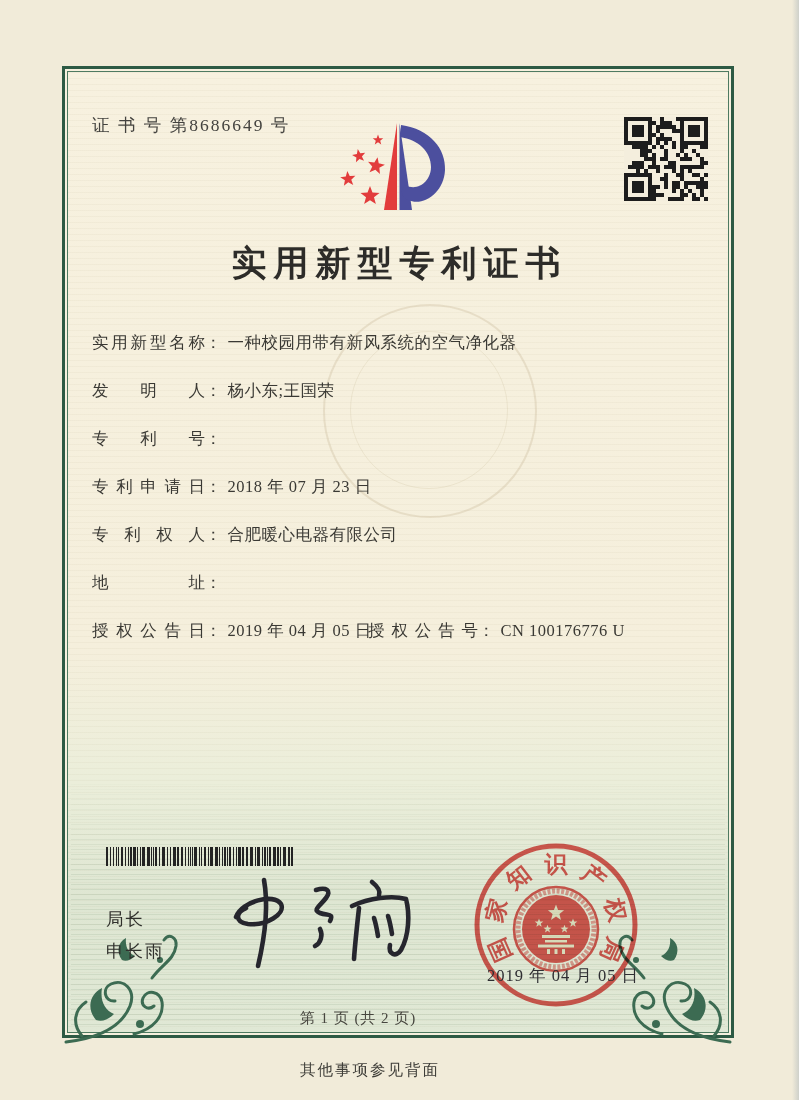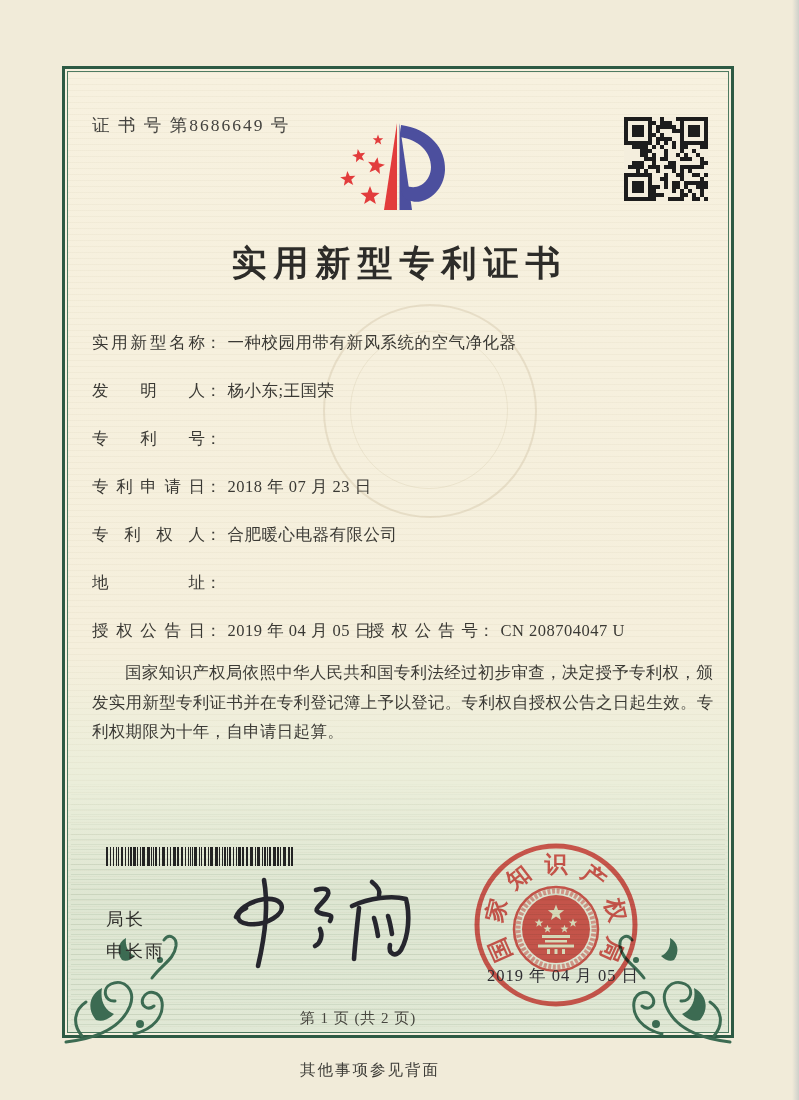--- a/index.html
+++ b/index.html
@@ -402,27 +402,26 @@
     <span class="flabel">地址</span>
       <span class="fcolon">：</span>
   </div>
   <div class="frow frow-last">
     <span class="flabel">授权公告日</span>
       <span class="fcolon">：</span>
     <span class="fvalue">2019 年 04 月 05 日</span>
     <span class="ffield2">
       <span class="flabel">授权公告号</span>
         <span class="fcolon">：</span>
-      <span class="fvalue">CN 208704047 U</span>
+      <span class="fvalue">CN 100176776 U</span>
     </span>
   </div>
 </div>
 
 <div class="paras">
-  <p>国家知识产权局依照中华人民共和国专利法经过初步审查，决定授予专利权，颁发实用新型专利证书并在专利登记簿上予以登记。专利权自授权公告之日起生效。专利权期限为十年，自申请日起算。</p>
 </div>
 
 <svg class="barcode" viewBox="0 0 190 19" preserveAspectRatio="none">
   <g id="barcode-bars" fill="#232323">
       <rect x="0" y="0" width="2" height="19"></rect>
       <rect x="4" y="0" width="1" height="19"></rect>
       <rect x="7" y="0" width="1" height="19"></rect>
       <rect x="10" y="0" width="1" height="19"></rect>
       <rect x="12" y="0" width="1" height="19"></rect>
       <rect x="15" y="0" width="2" height="19"></rect>

